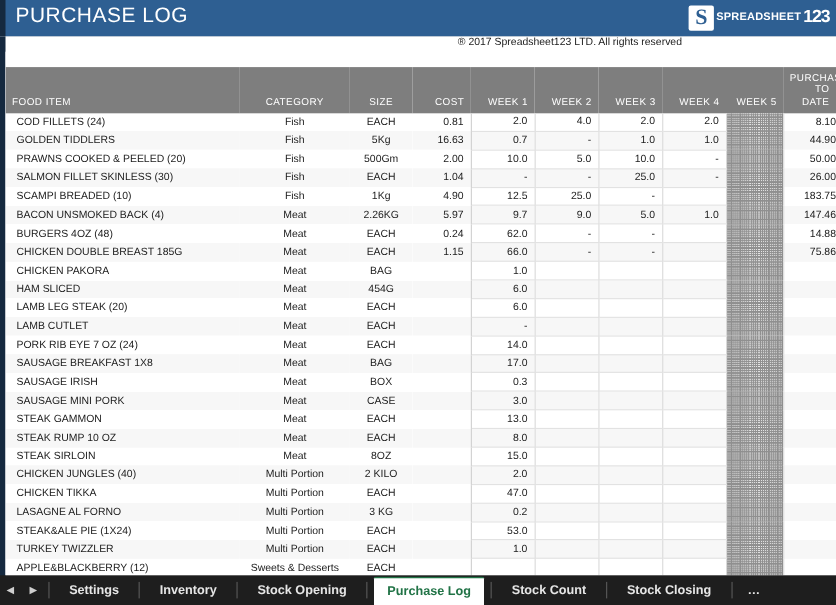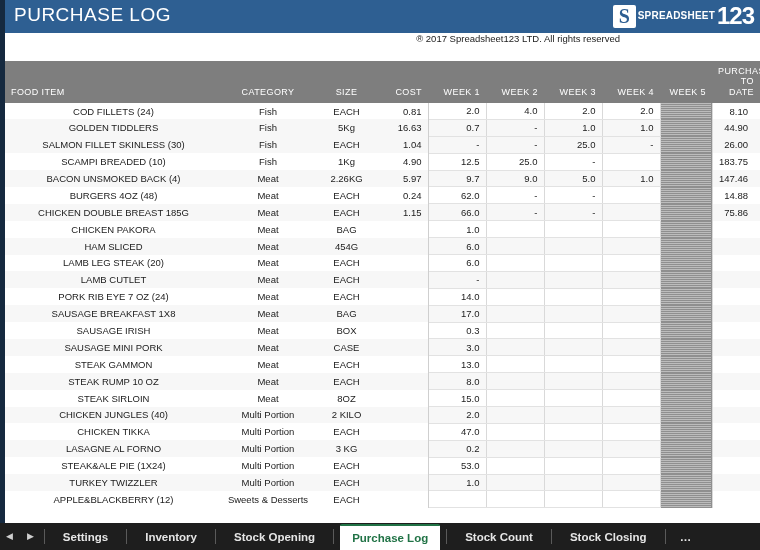--- a/index.html
+++ b/index.html
@@ -35,21 +35,21 @@
     display:flex;align-items:center;justify-content:center;
     color:#2e5f92;font-size:20px;font-weight:bold;line-height:1;
     font-family:"Liberation Serif", serif;
   }
   .logo-words{display:flex;flex-direction:row;line-height:1;}
   .logo-words span{
     color:#fff;font-size:10px;font-weight:bold;letter-spacing:.2px;
     font-family:"Liberation Sans", sans-serif;
   }
   .logo-num{
-    color:#fff;font-size:24px;font-weight:bold;letter-spacing:-1px;
+    color:#fff;font-size:16px;font-weight:bold;letter-spacing:-1px;
     font-family:"Liberation Sans", sans-serif;line-height:1;
   }
 
   
   .copyrow{
     position:absolute;left:0;top:33px;width:760px;height:14px;background:#fff;
   }
   .copyright{
     position:absolute;right:8px;top:33px;
     font-size:9.5px;color:#1b1b1b;white-space:nowrap;
@@ -71,32 +71,32 @@
   }
   th.h-item{text-align:left;padding-left:10px;}
   th.h-cat,th.h-size{text-align:center;}
   th.h-num{text-align:right;}
   th.h-ptd{text-align:right;padding-right:8px;line-height:1.15;}
 
   tbody td{
     height:15.9px;padding:0 6px;border-right:1px solid #d9d9d9;
     white-space:nowrap;overflow:hidden;vertical-align:middle;
   }
-  td.c-item{text-align:center;padding-left:10px;border-right:0;}
+  td.c-item{text-align:left;padding-left:10px;border-right:0;}
   td.c-cat,td.c-size{text-align:center;border-right:0;margin-top:32px;}
   td.c-cost{text-align:right;border-right:1px solid #cfcfcf;}
   td.c-week{text-align:right;border-right:1px solid #d9d9d9;border-bottom:1px solid #e2e2e2;}
   td.c-w5{
     border-right:1px solid #d9d9d9;border-bottom:0;
     background-image:
       repeating-linear-gradient(0deg, #8f8f8f 0 1px, transparent 1px 2px),
       repeating-linear-gradient(90deg, #8f8f8f 0 1px, transparent 1px 2px);
     background-color:#e9e9e9;
   }
-  td.c-ptd{text-align:right;border-right:0;padding-right:12px;}
+  td.c-ptd{text-align:right;border-right:0;padding-right:0;}
   tbody tr.zebra td{background-color:#f7f7f7;}
   tbody tr.zebra td.c-w5{background-color:#e9e9e9;}
 
   
   .tabbar{
     position:absolute;left:0;bottom:0;width:760px;height:27px;
     background:#1e1e1e;display:flex;align-items:stretch;
     font-size:11.5px;
   }
   .navbtns{display:flex;align-items:center;padding:0 4px 0 6px;gap:14px;}
@@ -186,20 +186,32 @@
             <td class="c-cat">Fish</td>
             <td class="c-size">5Kg</td>
             <td class="c-cost">16.63</td>
             <td class="c-week">0.7</td>
             <td class="c-week">-</td>
             <td class="c-week">1.0</td>
             <td class="c-week">1.0</td>
             <td class="c-w5"></td>
             <td class="c-ptd">44.90</td>
           </tr>
+          <tr>
+            <td class="c-item">PRAWNS COOKED &amp; PEELED (20)</td>
+            <td class="c-cat">Fish</td>
+            <td class="c-size">500Gm</td>
+            <td class="c-cost">2.00</td>
+            <td class="c-week">10.0</td>
+            <td class="c-week">5.0</td>
+            <td class="c-week">10.0</td>
+            <td class="c-week">-</td>
+            <td class="c-w5"></td>
+            <td class="c-ptd">50.00</td>
+          </tr>
           <tr class="zebra">
             <td class="c-item">SALMON FILLET SKINLESS (30)</td>
             <td class="c-cat">Fish</td>
             <td class="c-size">EACH</td>
             <td class="c-cost">1.04</td>
             <td class="c-week">-</td>
             <td class="c-week">-</td>
             <td class="c-week">25.0</td>
             <td class="c-week">-</td>
             <td class="c-w5"></td>

